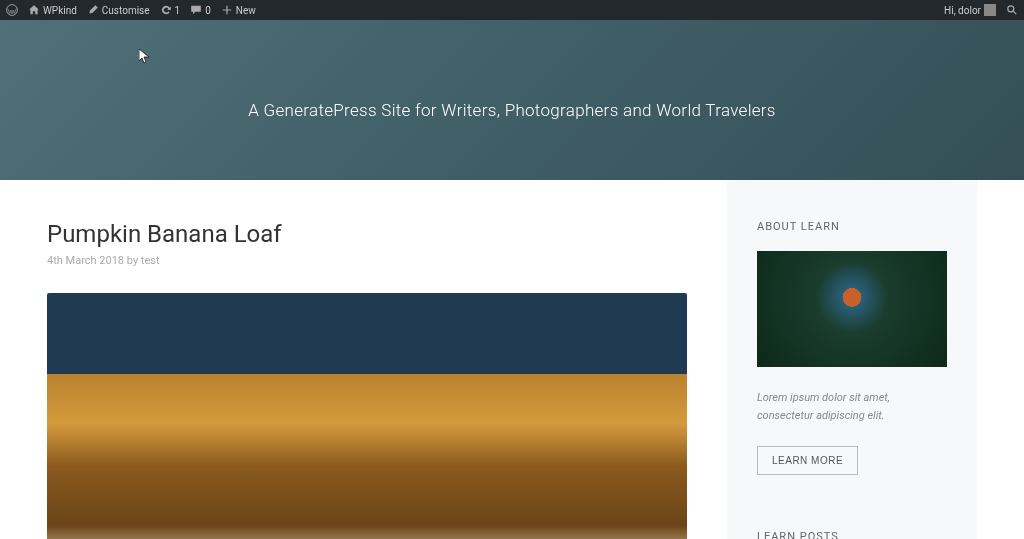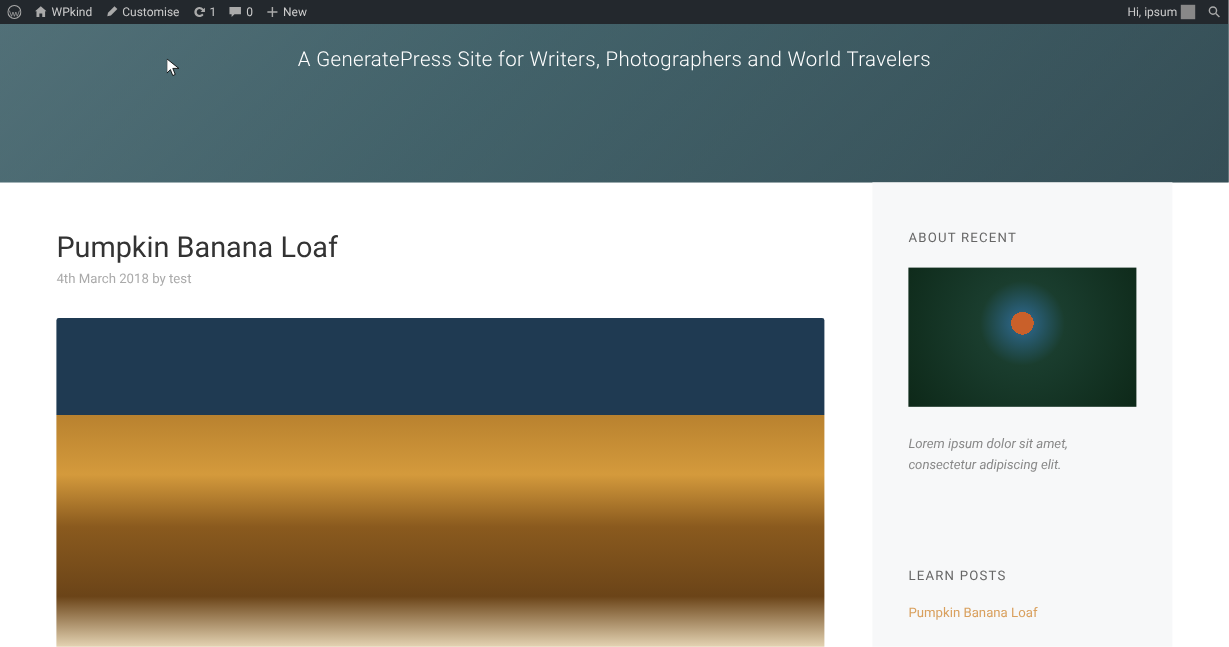--- a/index.html
+++ b/index.html
@@ -6,21 +6,21 @@
 body { font-family: -apple-system, BlinkMacSystemFont, "Segoe UI", Roboto, Arial, sans-serif; background: #fff; width: 1024px; height: 539px; overflow: hidden; }
 
 
 .admin-bar { background: #23282d; color: #ccc; height: 20px; display: flex; align-items: center; font-size: 10px; padding: 0 6px; justify-content: space-between; }
 .admin-left, .admin-right { display: flex; align-items: center; gap: 10px; }
 .admin-item { display: flex; align-items: center; gap: 3px; cursor: pointer; color: #ccc; }
 .admin-item svg { width: 12px; height: 12px; fill: #aaa; }
 .admin-avatar { width: 12px; height: 12px; background: #888; display: inline-block; }
 
 
-.hero { height: 132px; background: linear-gradient(rgba(60,90,100,0.55), rgba(60,90,100,0.55)), linear-gradient(135deg, #6b8a8f 0%, #4a6b70 40%, #2d4045 100%); display: flex; align-items: flex-start; justify-content: center; padding-top: 20px; color: #fff; font-size: 17px; font-weight: 300; letter-spacing: 0.3px; }
+.hero { height: 160px; background: linear-gradient(rgba(60,90,100,0.55), rgba(60,90,100,0.55)), linear-gradient(135deg, #6b8a8f 0%, #4a6b70 40%, #2d4045 100%); display: flex; align-items: center; justify-content: center; padding-top: 20px; color: #fff; font-size: 17px; font-weight: 300; letter-spacing: 0.3px; }
 
 
 .container { display: flex; max-width: 930px; margin: 0 auto; }
 .main { flex: 1; padding: 40px 40px 0 0; }
 .sidebar { width: 250px; background: #f7f8f9; padding: 40px 30px 0 30px; }
 
 .post-title { font-size: 24px; font-weight: 400; color: #333; margin-bottom: 6px; }
 .post-meta { font-size: 11px; color: #aaa; margin-bottom: 26px; }
 .post-image { width: 100%; height: 290px; background: linear-gradient(180deg, #1f3a52 0%, #1f3a52 28%, #b9822f 28%, #d49a3c 45%, #8a5a1e 60%, #6b4418 80%, #e8d8b8 95%); border-radius: 2px; }
 
@@ -71,21 +71,21 @@
       </span>
     <span class="admin-item">
         <svg viewBox="0 0 20 20">
           <path d="M9 3h2v6h6v2h-6v6H9v-6H3V9h6z"></path>
         </svg>
         <span>New</span>
       </span>
   </div>
   <div class="admin-right">
     <span class="admin-item">
-        <span>Hi, ipsum</span>
+        <span>Hi, dolor</span>
         <span class="admin-avatar"></span>
       </span>
     <span class="admin-item">
         <svg viewBox="0 0 20 20">
           <circle cx="8" cy="8" r="5" fill="none" stroke="#aaa" stroke-width="2"></circle>
           <path d="M12 12l5 5" stroke="#aaa" stroke-width="2"></path>
         </svg>
       </span>
   </div>
 </div>
@@ -94,23 +94,24 @@
   <span>A GeneratePress Site for Writers, Photographers and World Travelers</span>
 </div>
 
 <div class="container">
   <main class="main">
     <h1 class="post-title">Pumpkin Banana Loaf</h1>
     <div class="post-meta">4th March 2018 by test</div>
     <div class="post-image"></div>
   </main>
   <aside class="sidebar">
-    <h3 class="widget-title">ABOUT RECENT</h3>
+    <h3 class="widget-title">ABOUT LEARN</h3>
     <div class="widget-img"></div>
     <p class="widget-text">Lorem ipsum dolor sit amet, consectetur adipiscing elit.</p>
+    <button class="widget-btn">LEARN MORE</button>
     <div class="widget-sep"></div>
     <h3 class="widget-title">LEARN POSTS</h3>
     <div class="recent-link">Pumpkin Banana Loaf</div>
   </aside>
 </div>
 
 <div class="cursor"><svg viewBox="0 0 12 16">
       <path d="M0 0l0 12 3-3 2 5 2-1-2-5 5 0z" fill="#fff" stroke="#000" stroke-width="0.7"></path>
     </svg></div>
 

